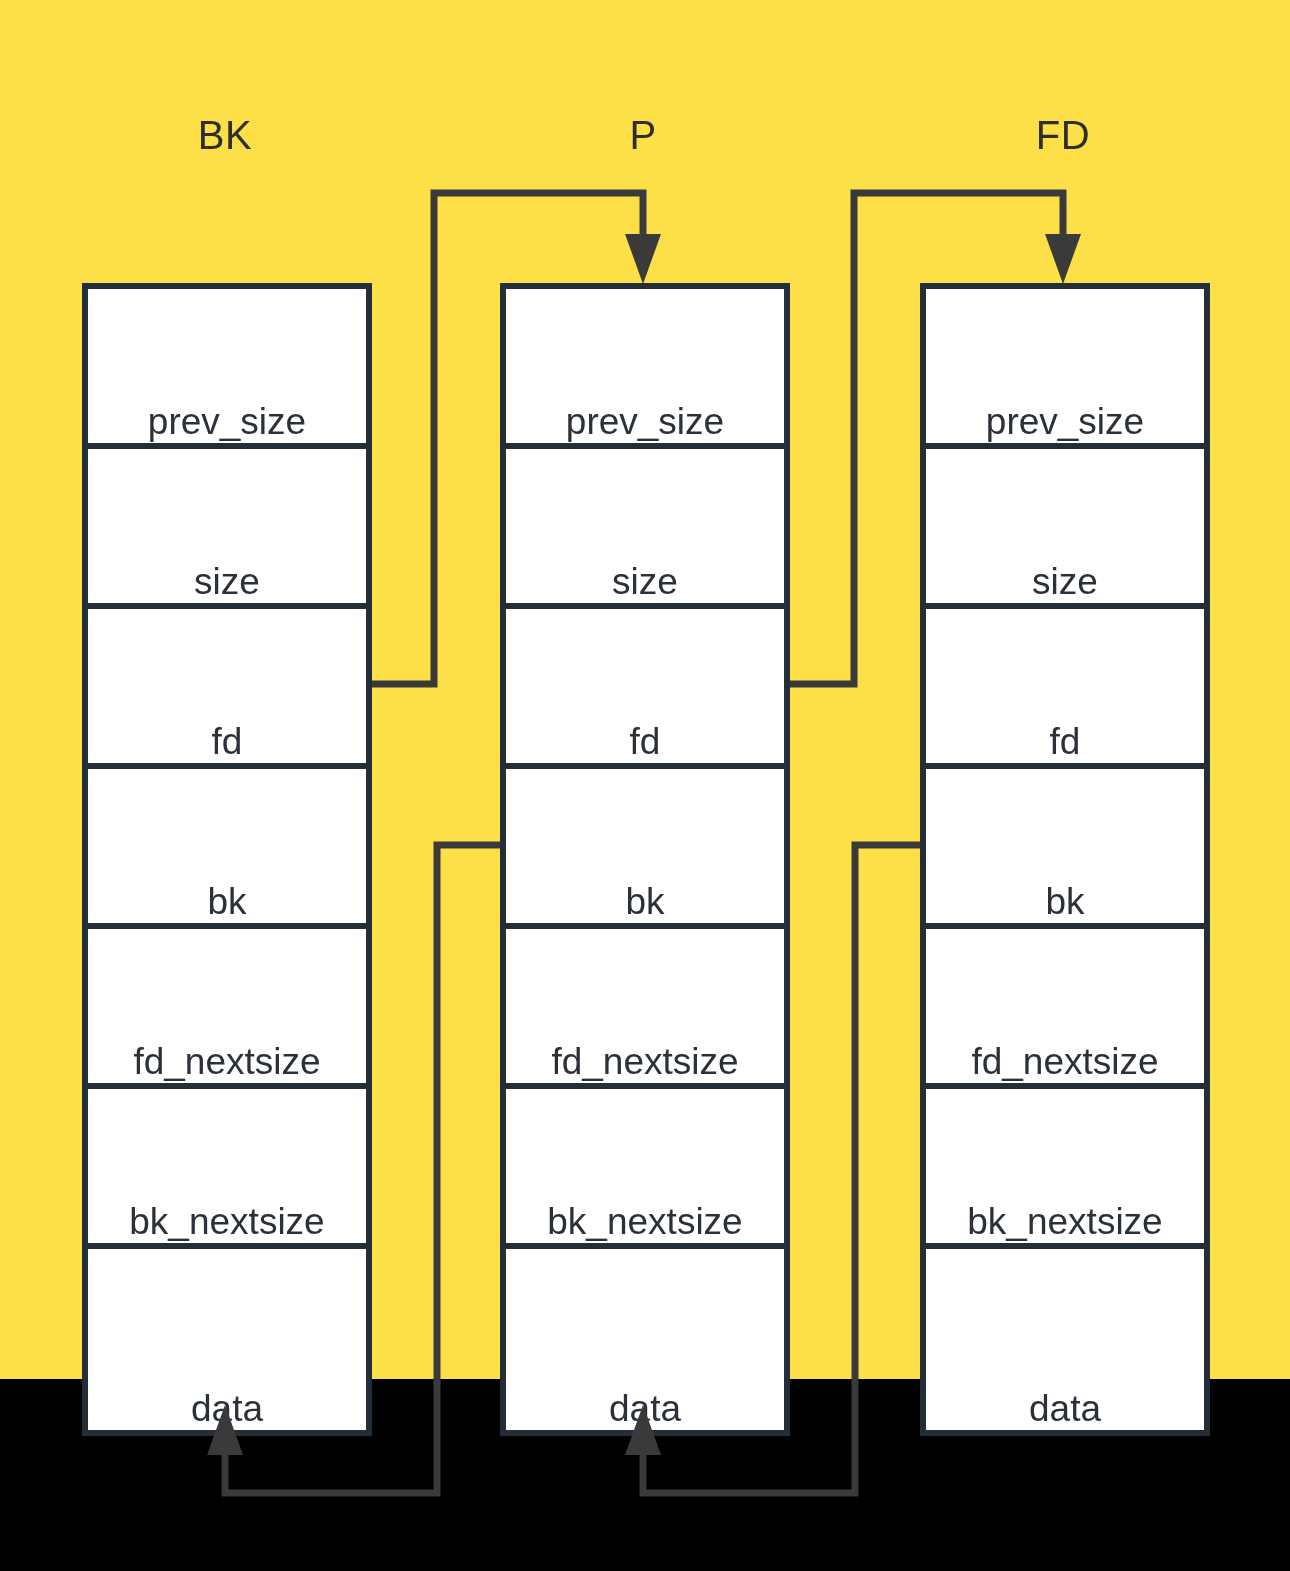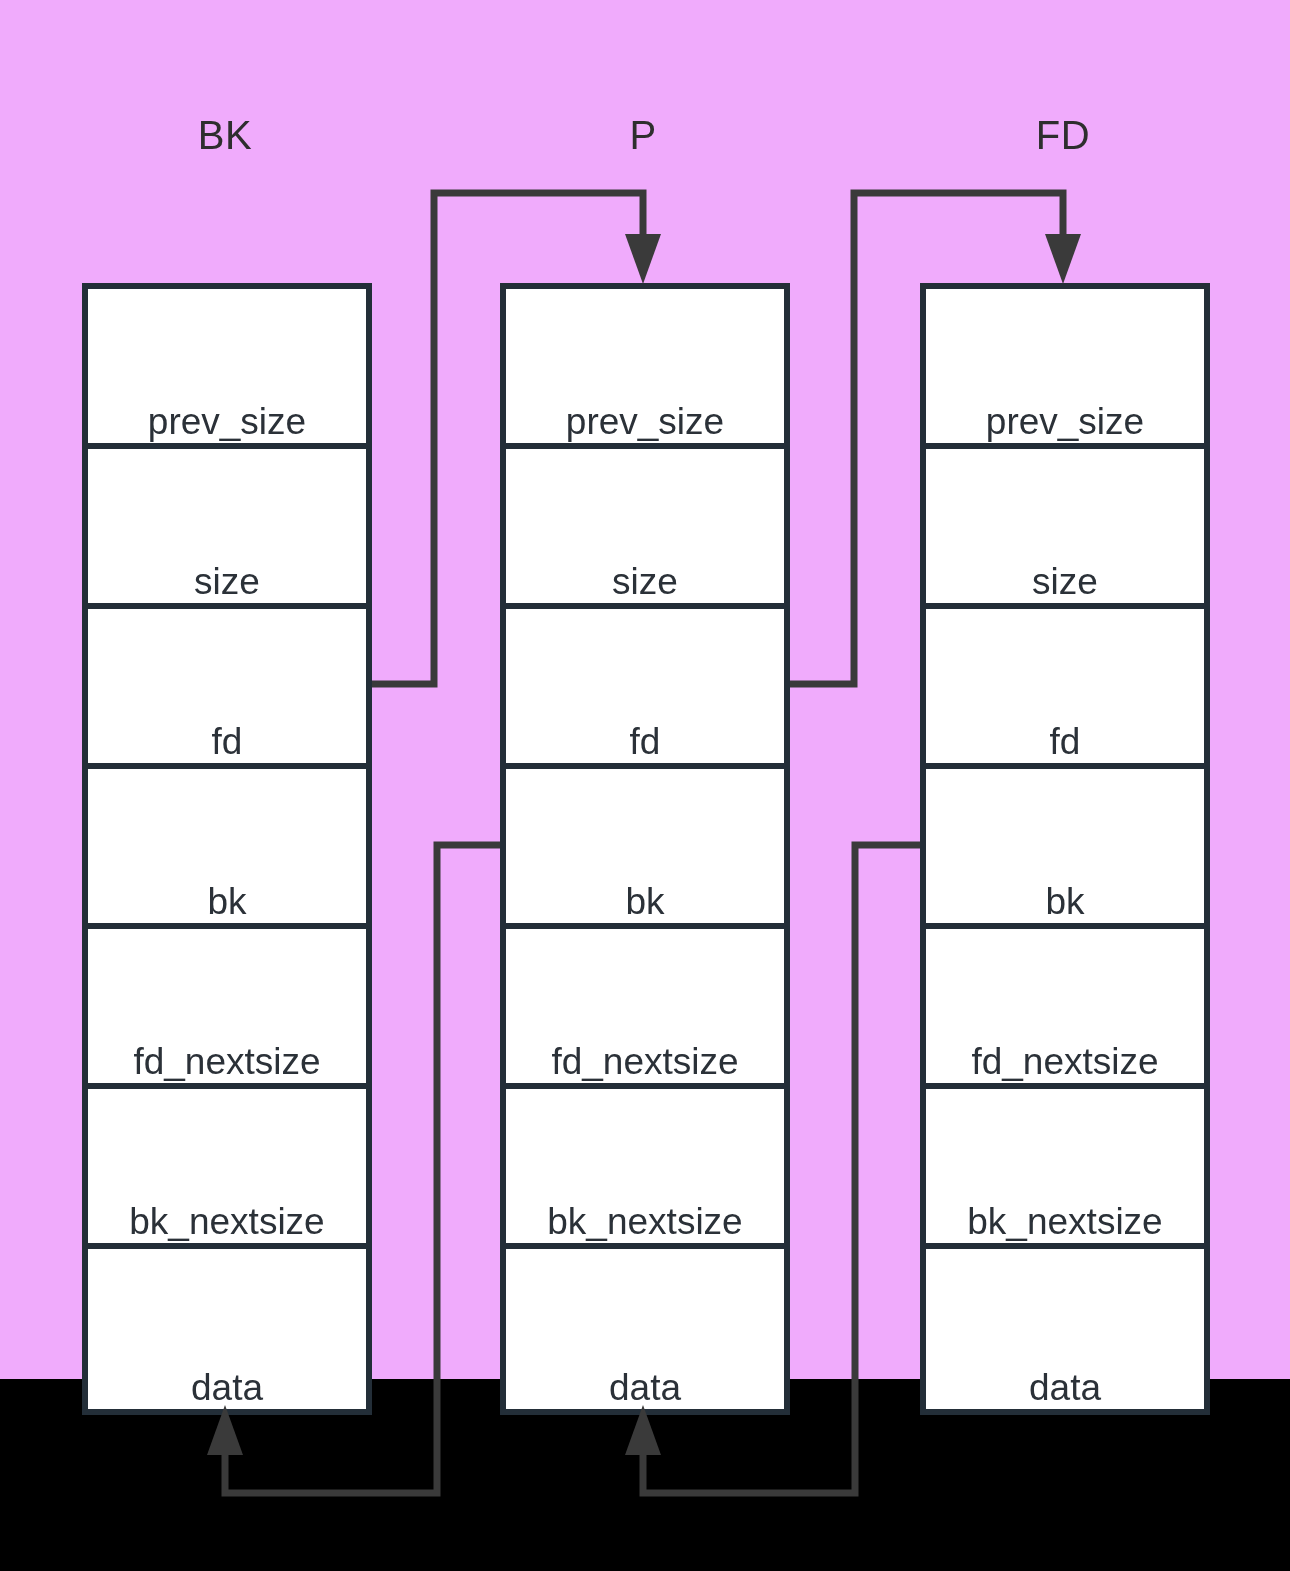--- a/index.html
+++ b/index.html
@@ -10,21 +10,21 @@
   body {
     width: 1290px;
     height: 1571px;
     overflow: hidden;
     font-family: "Liberation Sans", sans-serif;
   }
   #stage {
     position: relative;
     width: 1290px;
     height: 1379px;
-    background: #f0abfc;
+    background: #fde047;
   }
   
   .col-label {
     position: absolute;
     text-align: center;
     color: #2e2e2e;
     font-size: 40px;
     font-family: "Liberation Sans", sans-serif;
     line-height: 1;
     letter-spacing: 0.5px;
@@ -46,20 +46,21 @@
     display: flex;
     align-items: flex-end;
     justify-content: center;
     color: #2b3138;
     font-size: 37px;
     font-family: "Liberation Sans", sans-serif;
     white-space: nowrap;
   }
   .cell:last-child {
     border-bottom: none;
+    margin-top: 21px;
   }
   
   #wires {
     position: absolute;
     left: 0;
     top: 0;
     width: 1290px;
     height: 1571px;
     pointer-events: none;
   }

